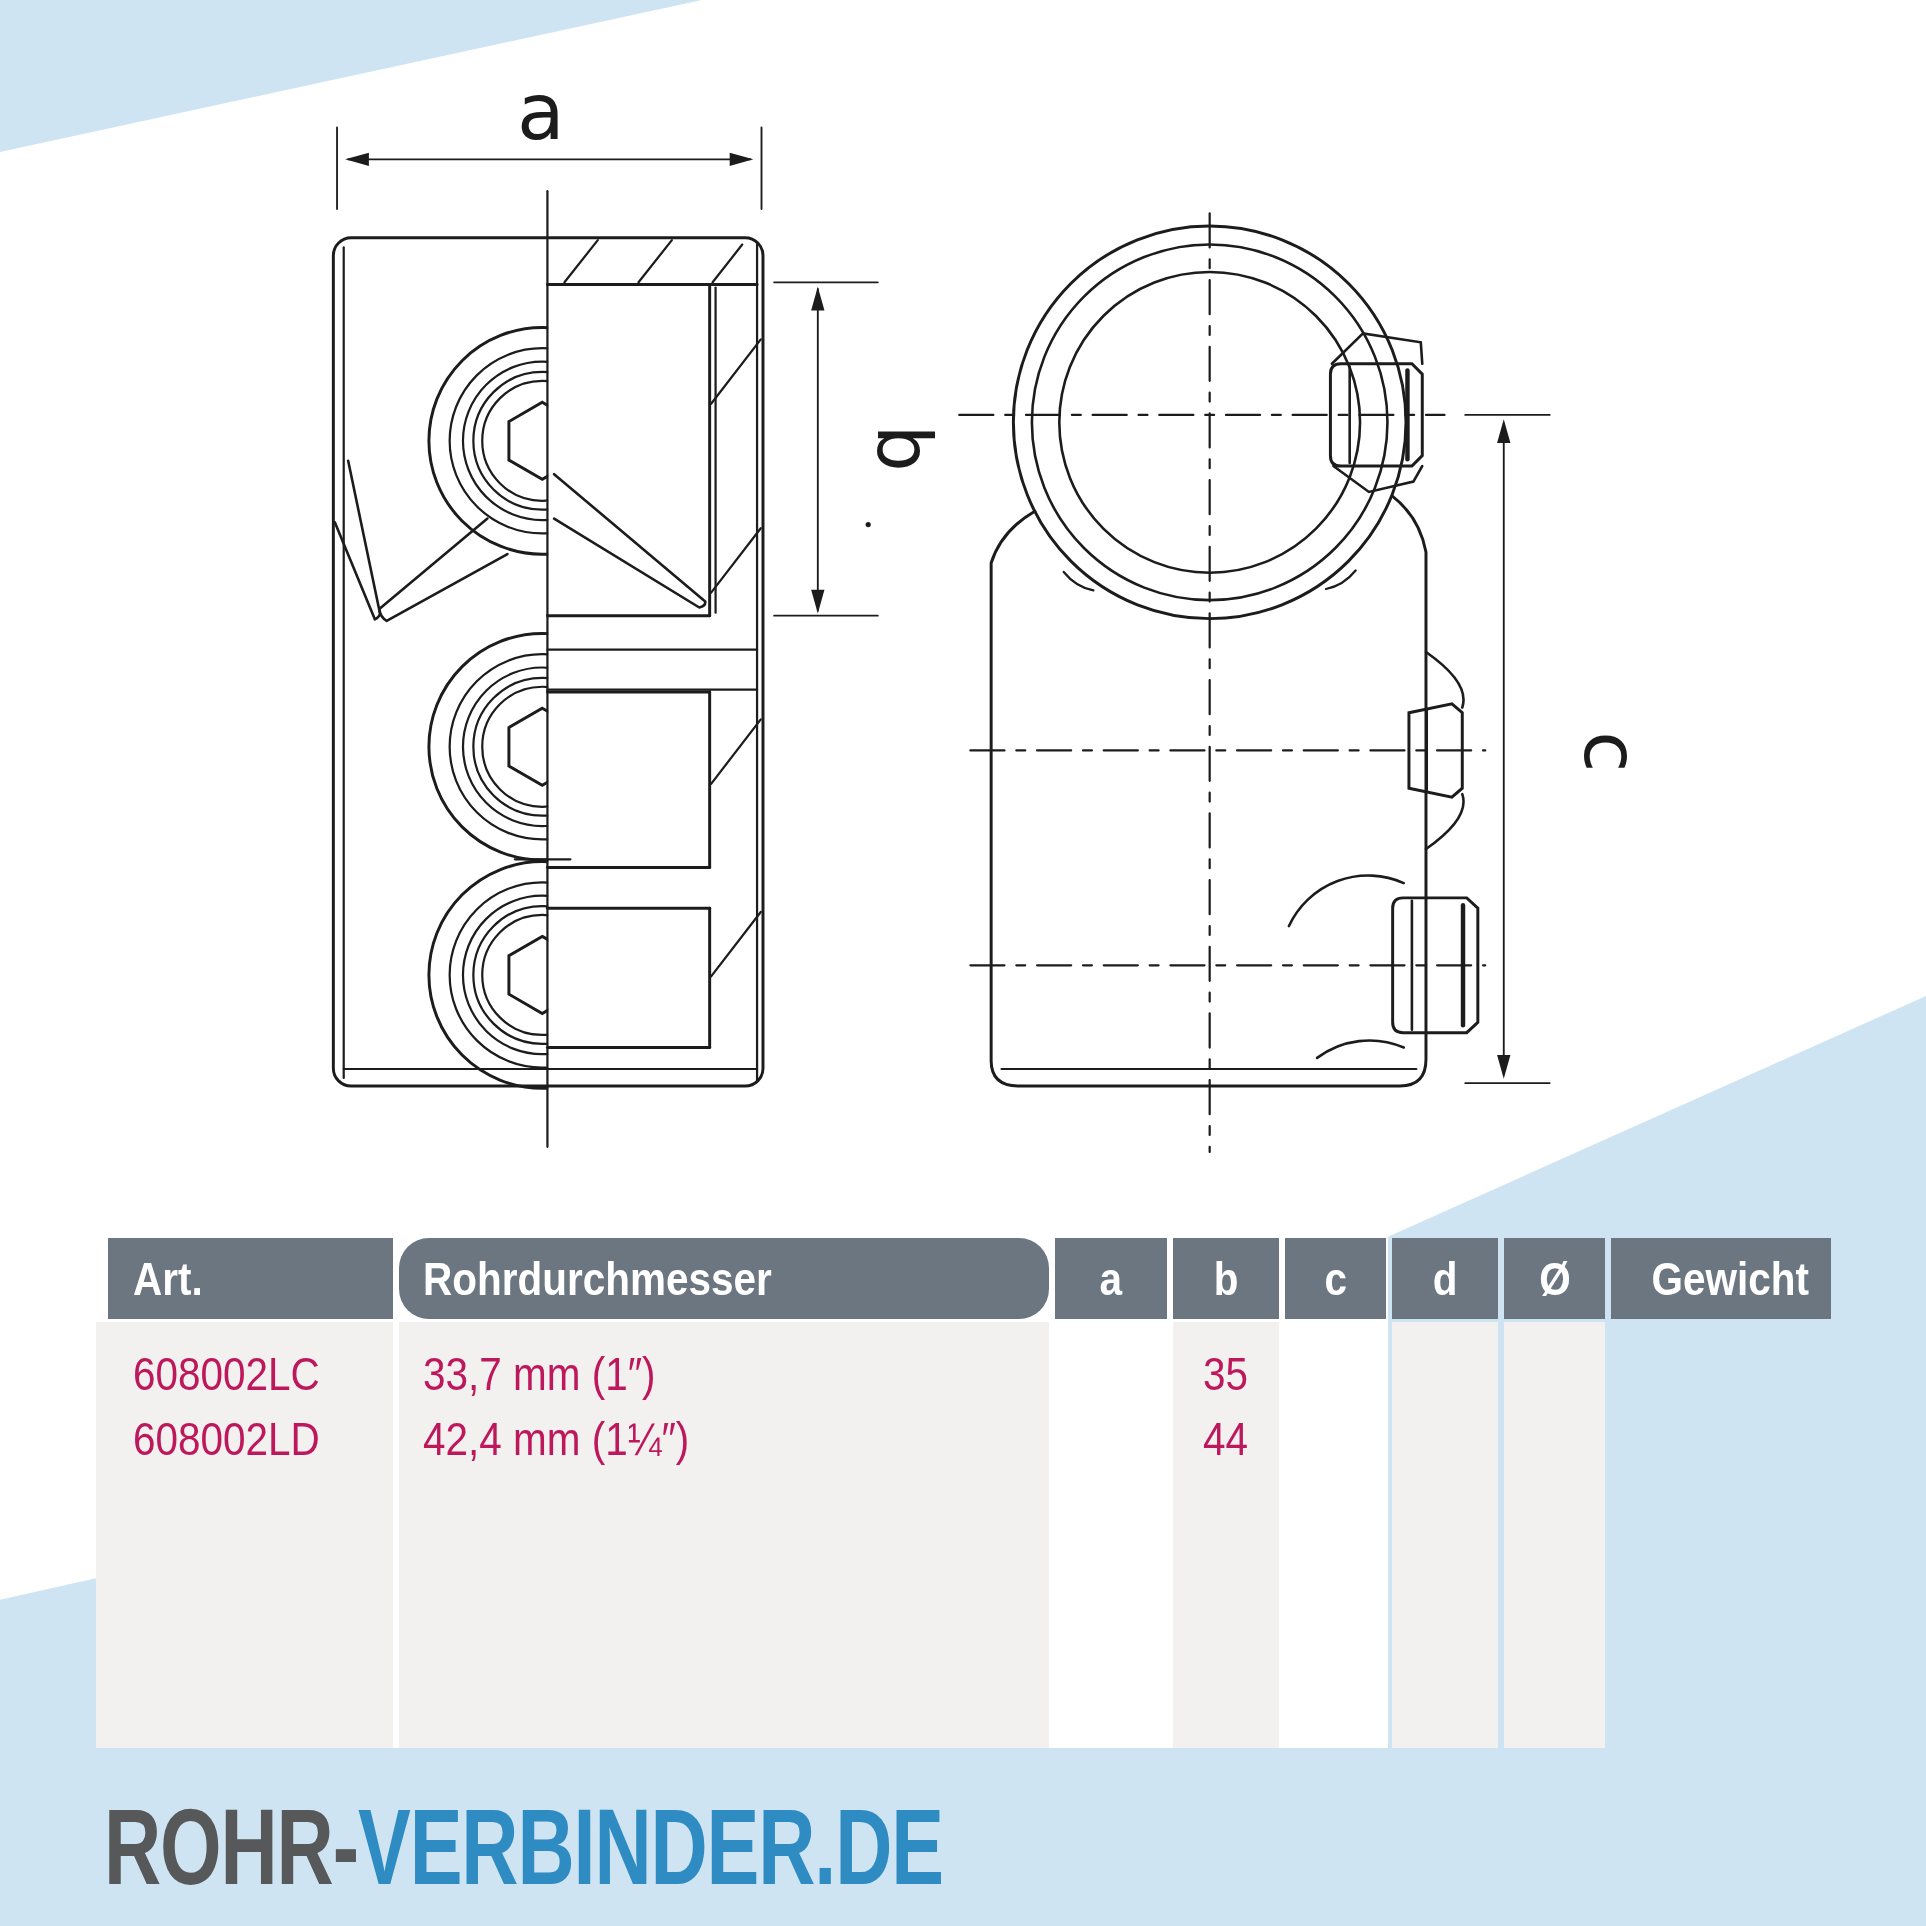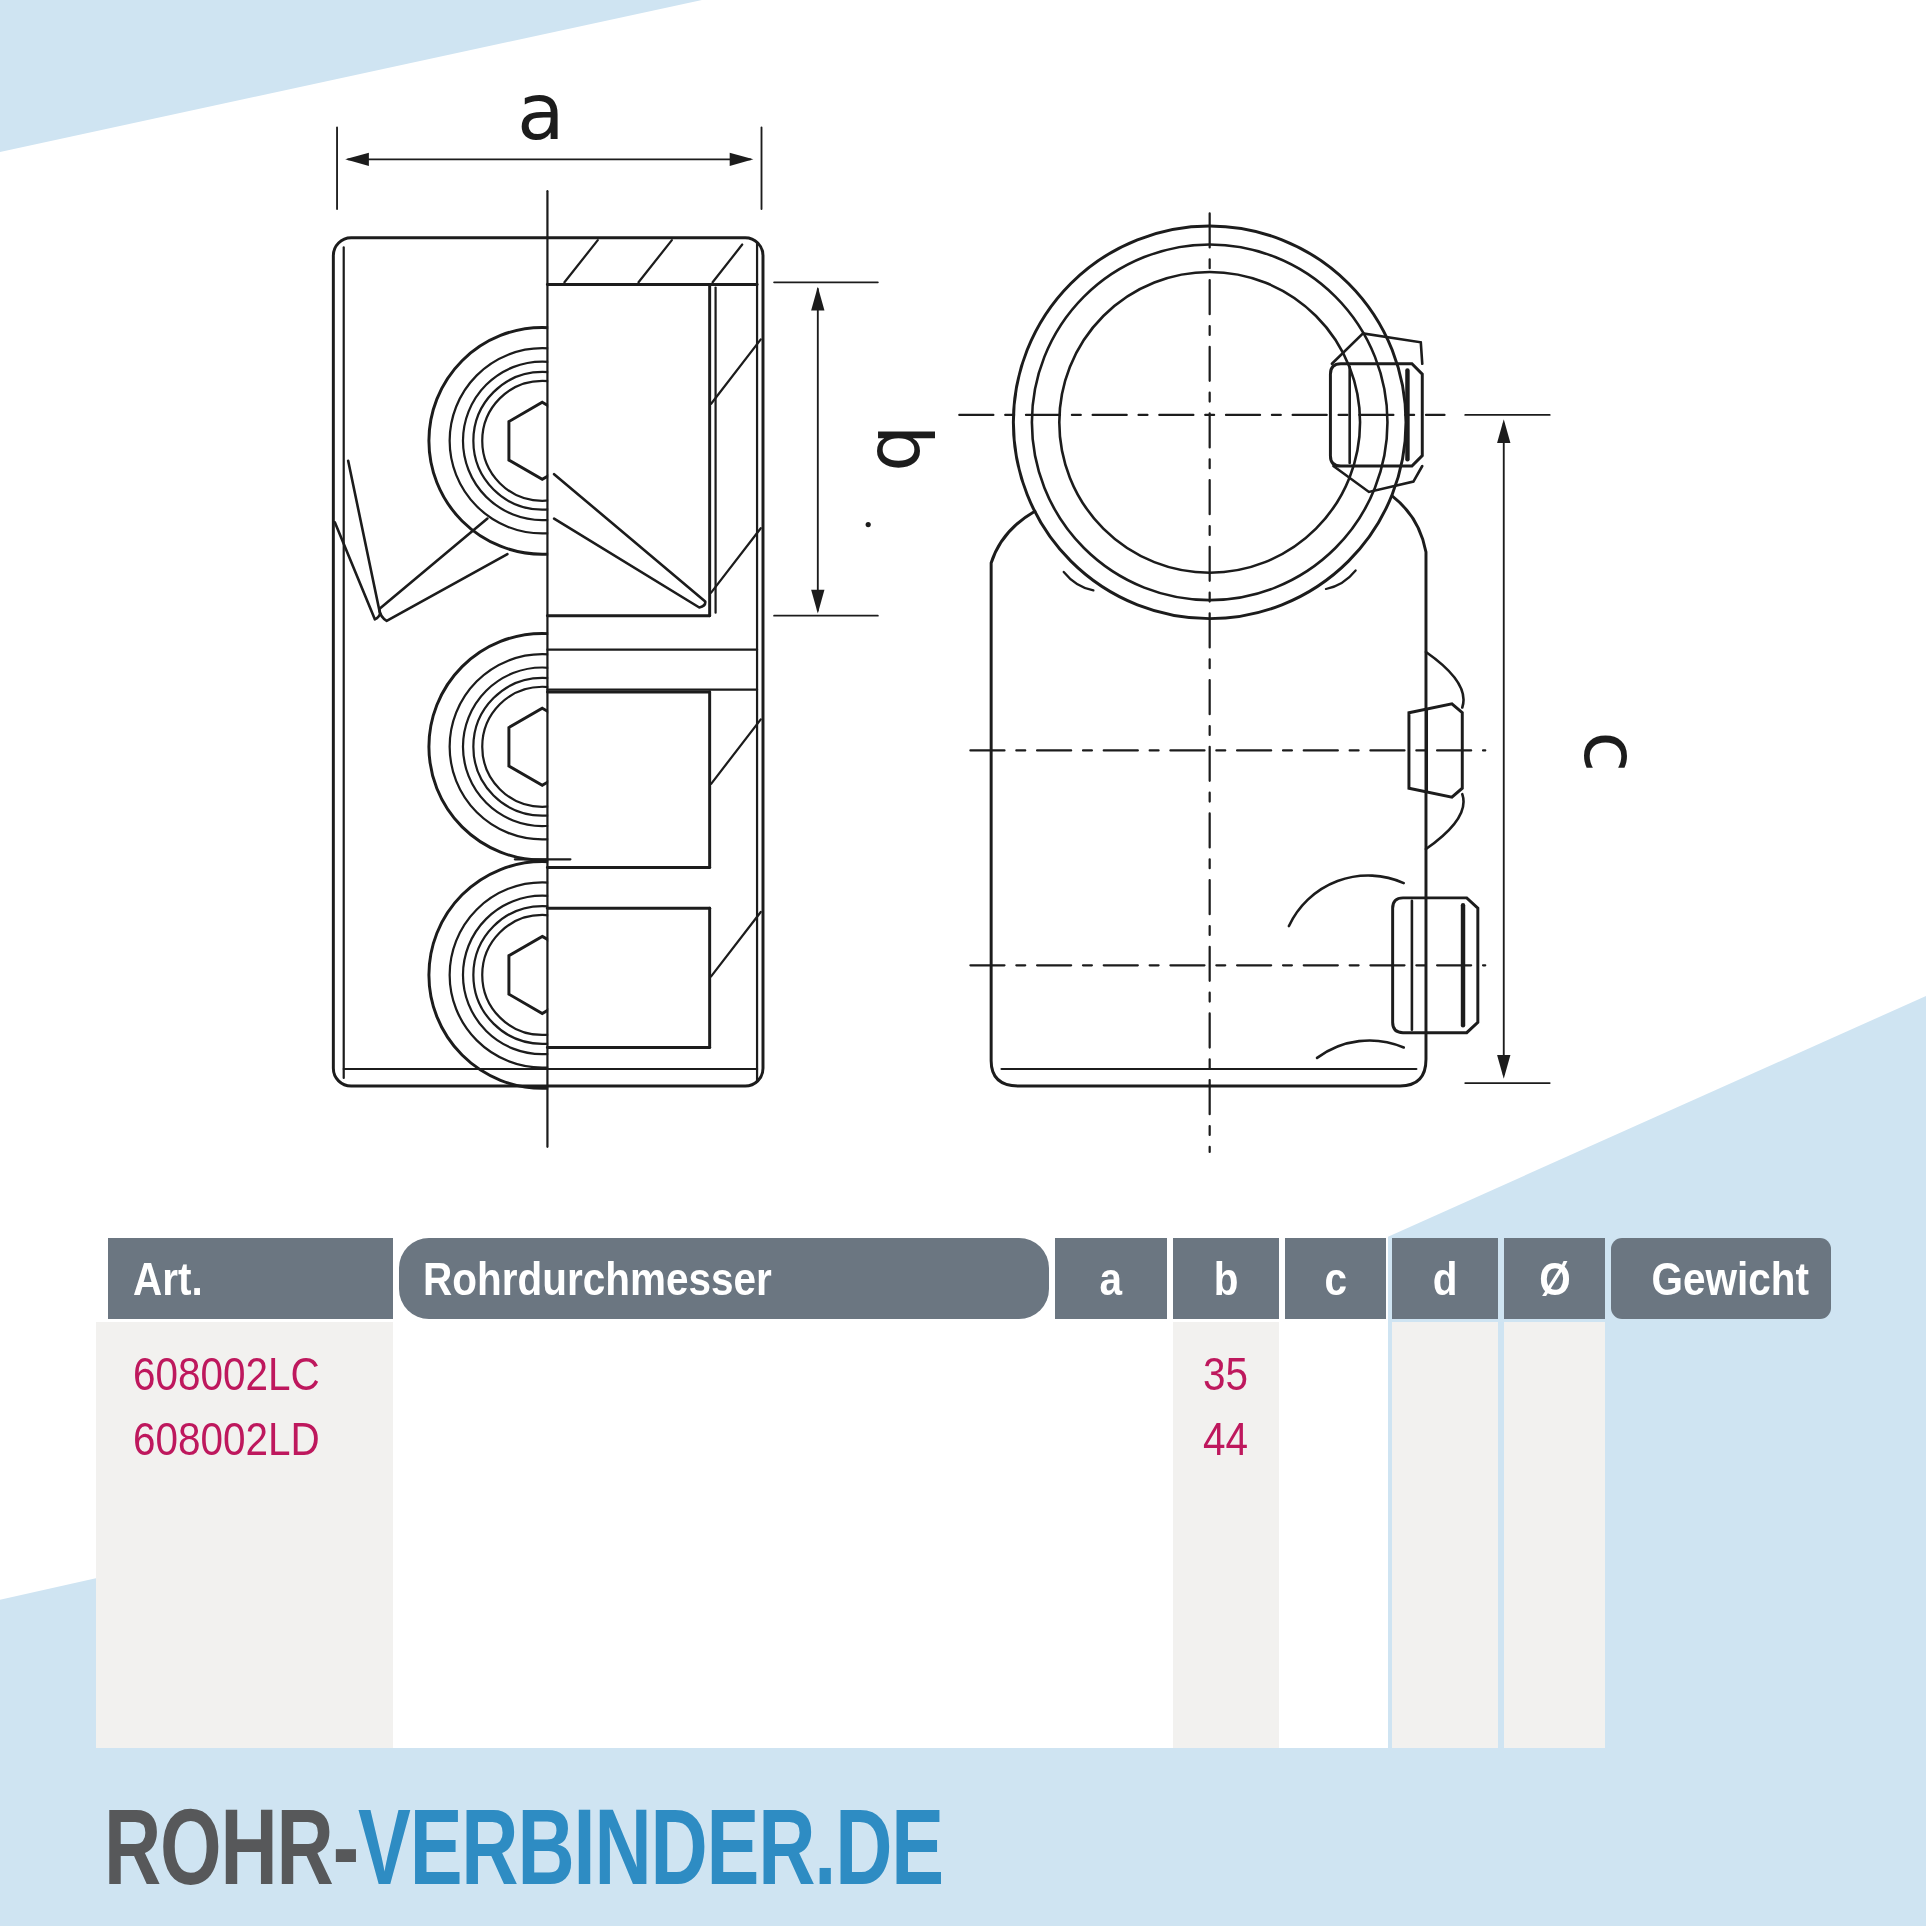--- a/index.html
+++ b/index.html
@@ -33,21 +33,21 @@
     flex:none;
   }
   .cells{background:#f2f1ef;flex:1;display:flex;flex-direction:column;
     padding-top:19px;color:#be185d;font-size:46px;}
   .cell{height:65px;display:flex;align-items:center;flex:none;}
   .al{justify-content:flex-start;}
   .ac{justify-content:center;}
   .ar{justify-content:flex-end;}
   .pad-art{padding-left:25px;padding-right:7.4px;margin-left:12px;}
   .pad-rohr{padding-left:24px;padding-right:9px;border-radius:30px;}
-  .pad-gew{padding-right:22px;padding-left:7.4px;border-radius:11px;}
+  .pad-gew{padding-right:22px;padding-left:7.4px;}
   .cond{transform:scaleX(0.88);white-space:nowrap;}
   .al .cond{transform-origin:left center;}
   .ac .cond{transform-origin:center center;}
   .ar .cond{transform-origin:right center;}
 
   
   #logo{
     position:absolute;left:104px;top:1794px;z-index:6;
     font-size:107px;font-weight:700;letter-spacing:-1.5px;white-space:nowrap;
     transform:scaleX(0.74);transform-origin:left center;line-height:1;
@@ -226,20 +226,28 @@
       <div class="cell al pad-art">
           <span class="cond">608002LD</span>
         </div>
     </div>
   </div>
 
   <div class="col">
     <div class="th al pad-rohr">
         <span class="cond">Rohrdurchmesser</span>
       </div>
+    <div class="cells">
+      <div class="cell al pad-rohr">
+          <span class="cond">33,7 mm (1″)</span>
+        </div>
+      <div class="cell al pad-rohr">
+          <span class="cond">42,4 mm (1¼″)</span>
+        </div>
+    </div>
   </div>
 
   <div class="col">
     <div class="th ac">
         <span class="cond">a</span>
       </div>
   </div>
 
   <div class="col">
     <div class="th ac">

